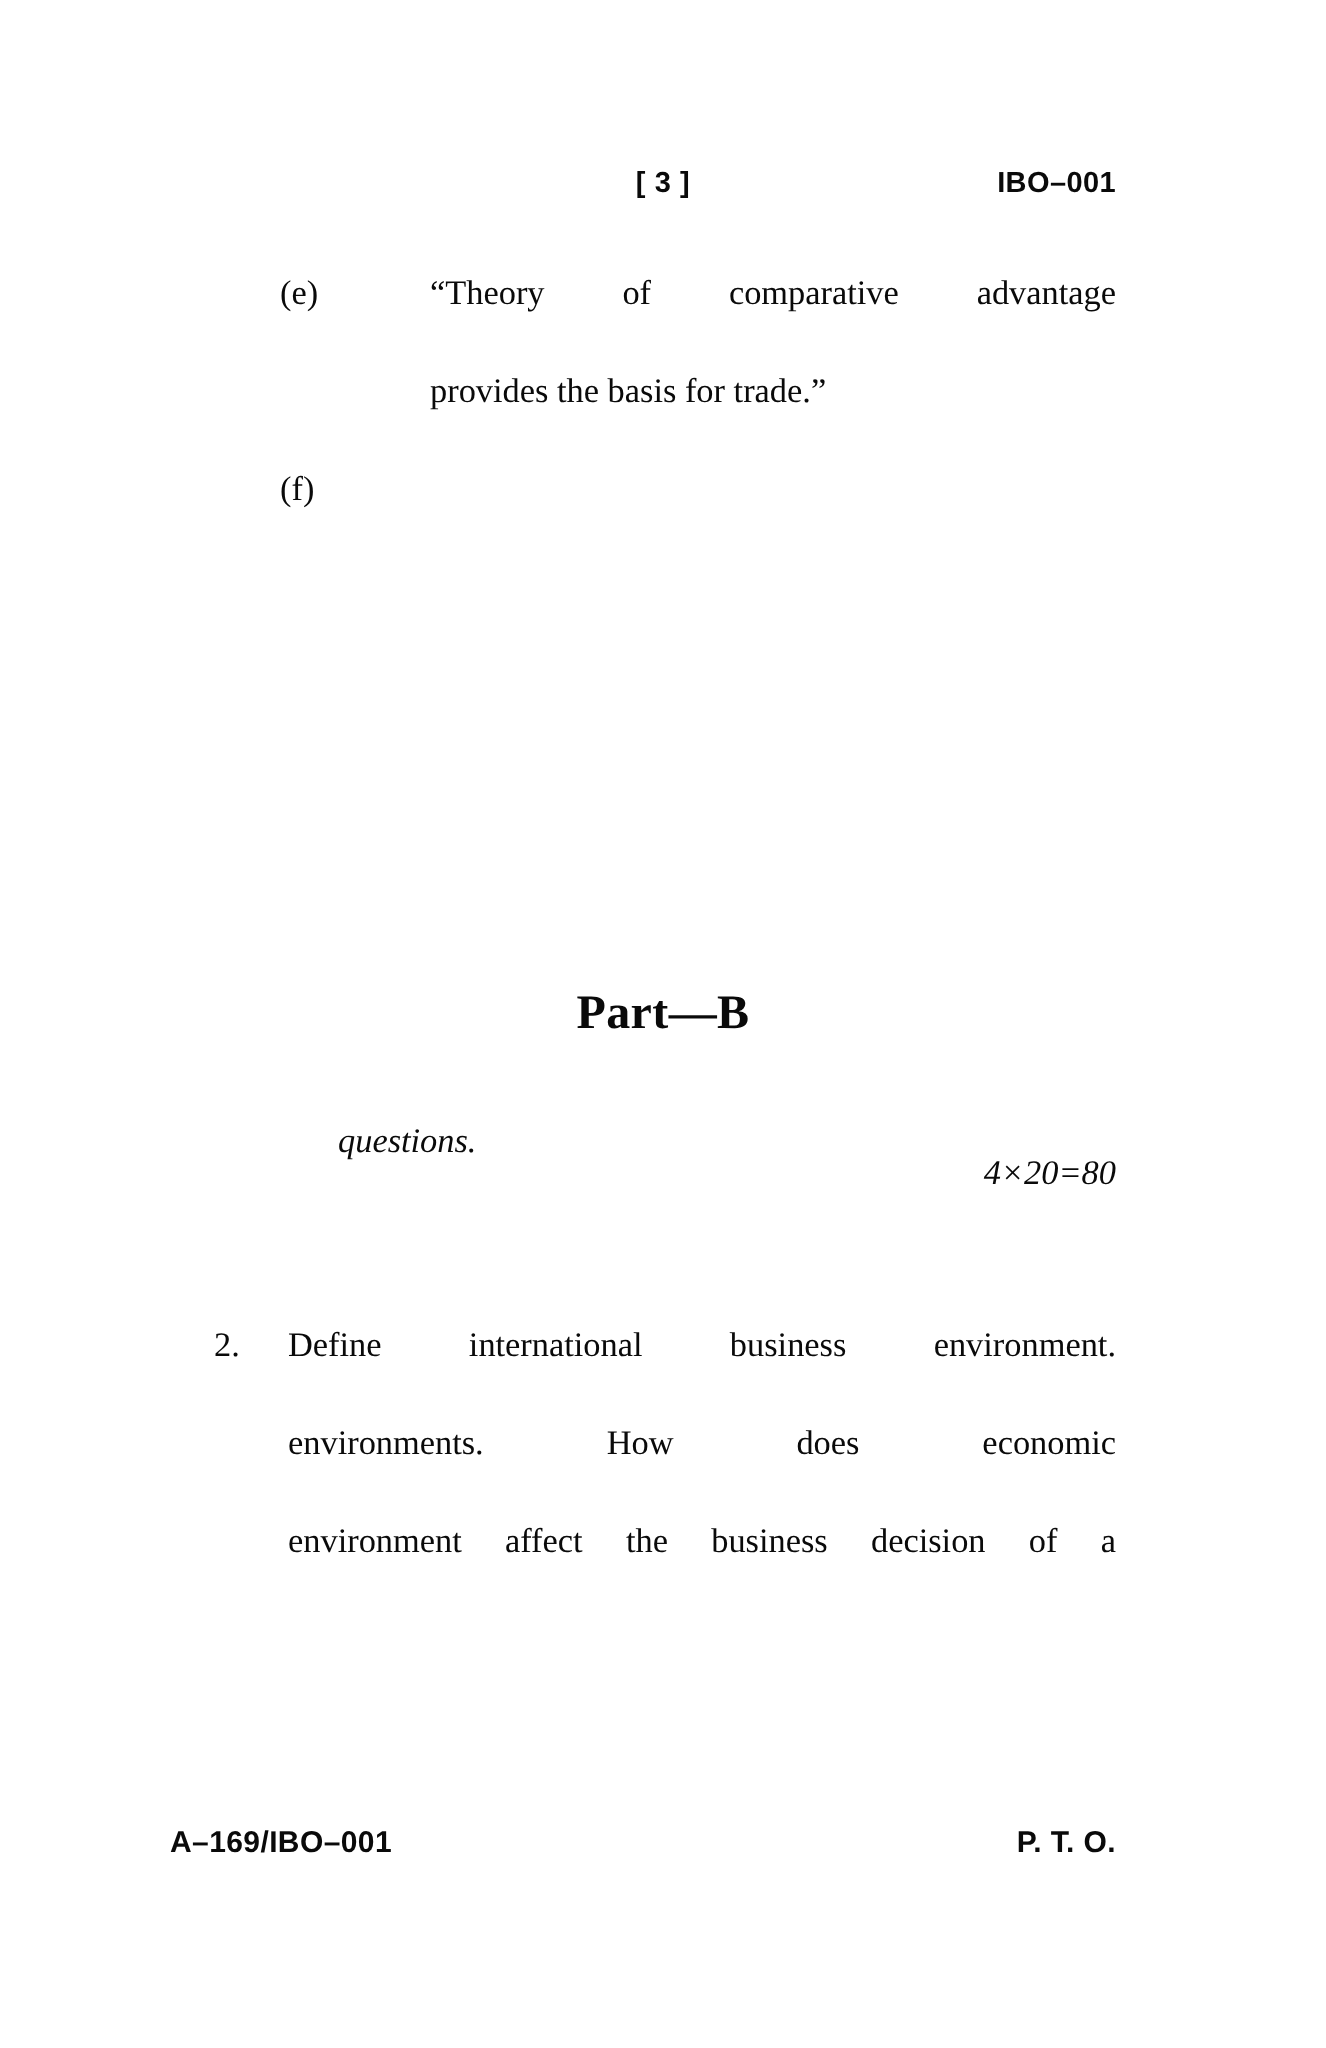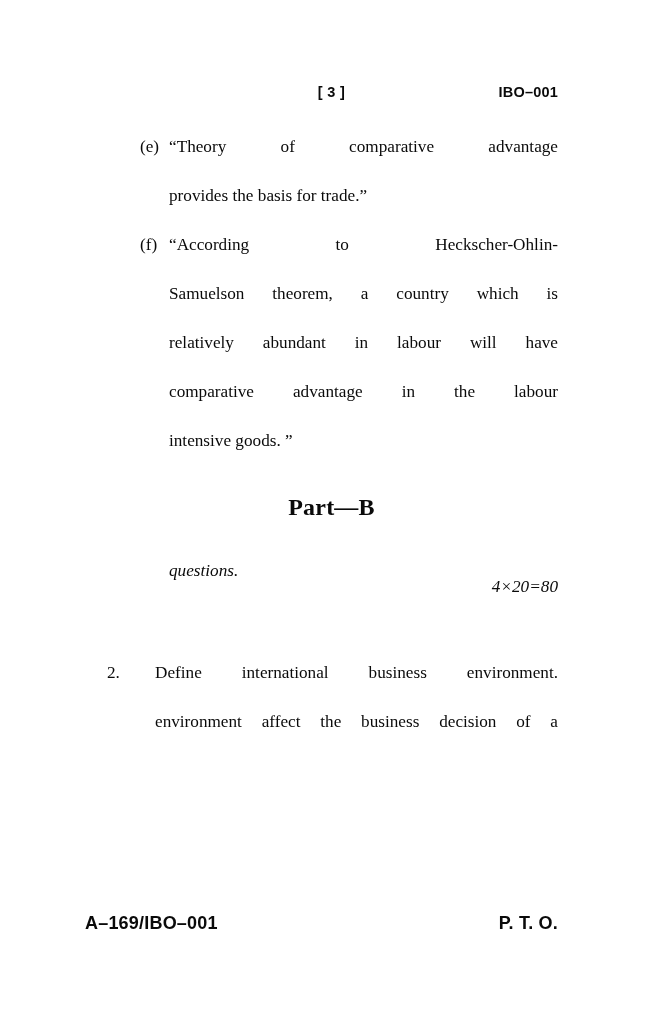--- a/index.html
+++ b/index.html
@@ -67,27 +67,27 @@
     width: 40px;
     text-align: left;
     line-height: 49px;
     white-space: nowrap;
   }
   .para .marker.qnum {
     left: 2px;
     width: 30px;
   }
   .para .body {
-    margin-left: 64px;
+    margin-left: 110px;
     text-align: justify;
     text-justify: inter-word;
     hyphens: none;
   }
   .para .body.qbody {
-    margin-left: 50px;
+    margin-left: 39px;
   }
   
   .ln {
     display: block;
     text-align: justify;
     text-align-last: justify;
     white-space: pre-wrap;
   }
   .ln.last {
     text-align-last: left;
@@ -150,21 +150,21 @@
 
   
   .footer {
     position: absolute;
     left: 85px;
     top: 913px;
     width: 473px;
     height: 22px;
     font-family: "Liberation Sans", "DejaVu Sans", sans-serif;
     font-weight: bold;
-    font-size: 18px;
+    font-size: 15px;
   }
   .footer .left {
     position: absolute;
     left: 0;
     top: 0;
     letter-spacing: 0.2px;
     white-space: nowrap;
   }
   .footer .right {
     position: absolute;
@@ -190,41 +190,35 @@
       <div class="body">
         <span class="ln">“Theory of comparative advantage</span>
         <span class="ln last">provides the basis for trade.”</span>
       </div>
     </div>
   </div>
 
   <div class="block" style="top:220px;">
     <div class="para">
       <span class="marker">(f)</span>
-      <div class="body">
-        <span class="ln">“According to Heckscher-Ohlin-</span>
-        <span class="ln">Samuelson theorem, a country which is</span>
-        <span class="ln">relatively abundant in labour will have</span>
-        <span class="ln">comparative advantage in the labour</span>
-        <span class="ln last">intensive goods. ”</span>
-      </div>
     </div>
   </div>
 
   <div class="part-heading" style="top:494px;">Part—B</div>
 
   <div class="note" style="top:546px;">
     <span class="note-line2"><span>questions.</span><span class="marks">4×20=80</span></span>
   </div>
 
   <div class="block" style="top:648px;">
     <div class="para">
       <span class="marker qnum">2.</span>
       <div class="body qbody">
         <span class="ln">Define international business environment.</span>
+        <span class="ln">environments. How does economic</span>
         <span class="ln">environment affect the business decision of a</span>
       </div>
     </div>
   </div>
 
   <div class="footer">
     <div class="left">A–169/IBO–001</div>
     <div class="right">P. T. O.</div>
   </div>
 

